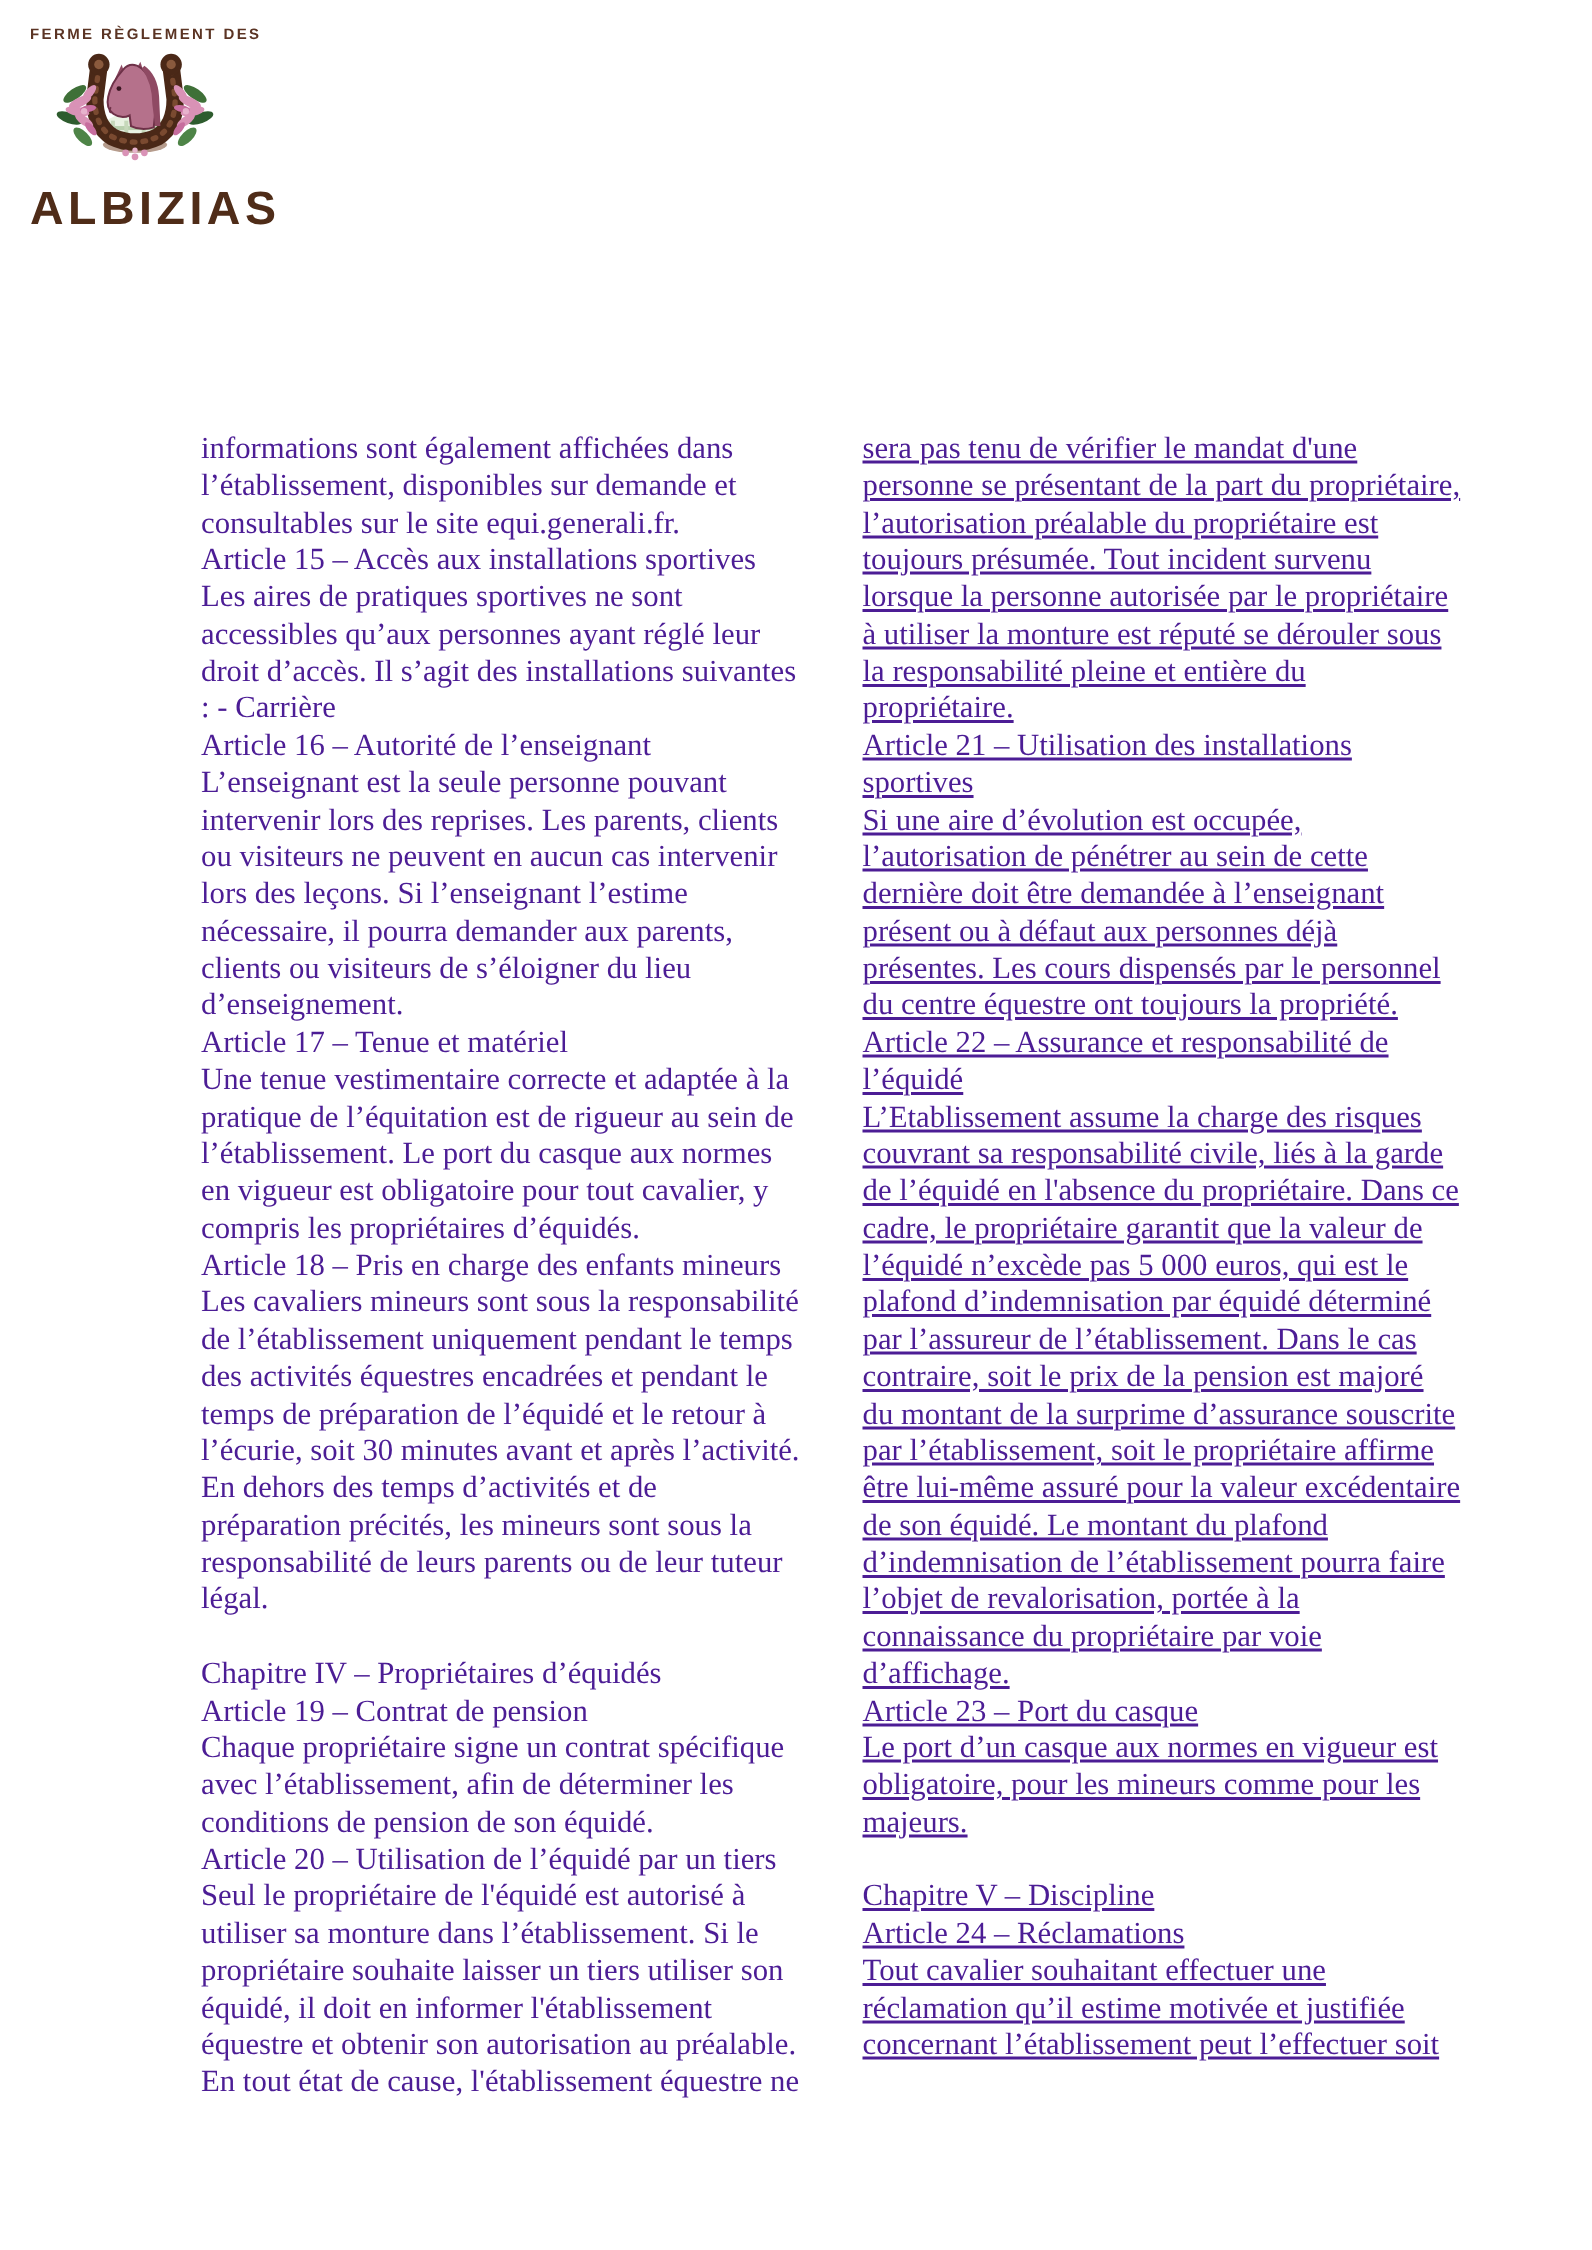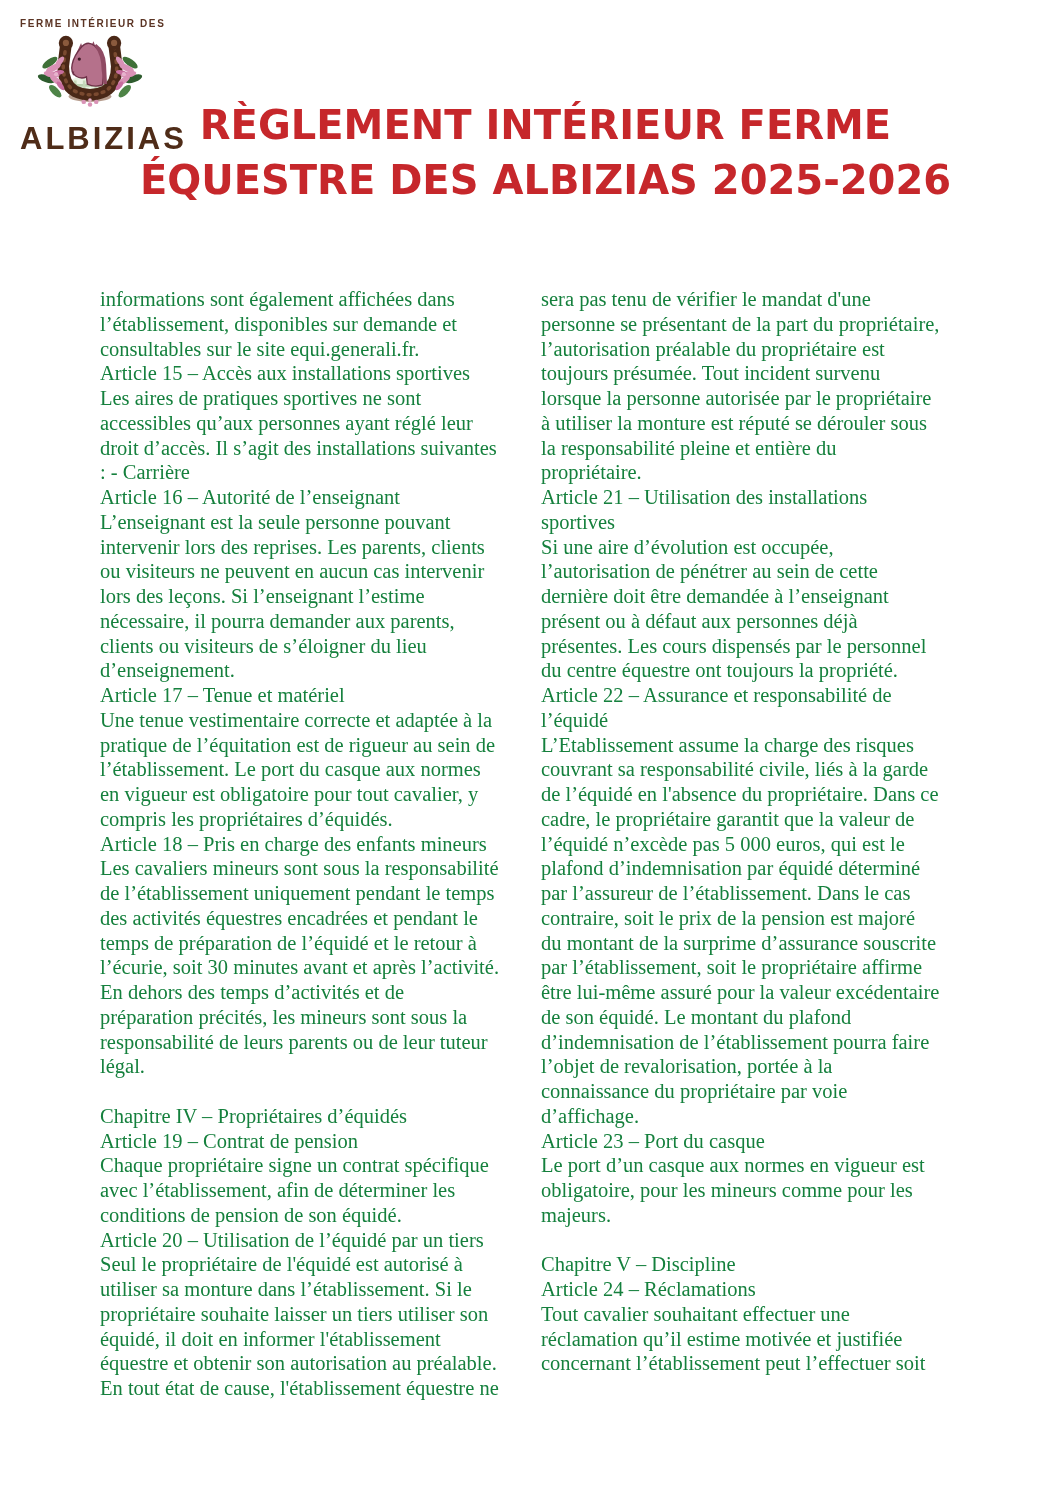--- a/index.html
+++ b/index.html
@@ -53,33 +53,34 @@
     color: #c6272b;
     white-space: pre-line;
   }
 
   
   .col {
     position: absolute;
     top: 287px;
     font-size: 20.5px;
     line-height: 24.75px;
-    color: #15803d;
+    color: #4c1d95;
     white-space: pre-line;
+    margin-left: 34px;
   }
   .col-left  { left: 100px; width: 432px; }
-  .col-right { left: 541px; width: 436px; }
+  .col-right { left: 541px; width: 436px; text-decoration: underline; }
 </style>
 </head>
 <body>
 
 <div class="page">
 
   <div class="logo">
-    <div class="logo-top">FERME INTÉRIEUR DES</div>
+    <div class="logo-top">FERME RÈGLEMENT DES</div>
 
     <svg class="logo-art" viewBox="0 0 130 98" xmlns="http://www.w3.org/2000/svg" aria-hidden="true">
 
       <g>
         <ellipse cx="65" cy="62" rx="26" ry="14" fill="#e9f2e2"></ellipse>
         <rect x="44" y="58" width="42" height="3" fill="#b9cfae"></rect>
         <rect x="47" y="54" width="3" height="12" fill="#c6d8ba"></rect>
         <rect x="57" y="54" width="3" height="12" fill="#c6d8ba"></rect>
         <rect x="70" y="54" width="3" height="12" fill="#c6d8ba"></rect>
         <rect x="80" y="54" width="3" height="12" fill="#c6d8ba"></rect>
@@ -142,22 +143,20 @@
         <circle cx="58" cy="78" r="2.5"></circle>
         <circle cx="65" cy="81" r="2.5"></circle>
         <circle cx="72" cy="78" r="2.5"></circle>
         <circle cx="65" cy="76" r="2" fill="#e7b3cd"></circle>
       </g>
     </svg>
 
     <div class="logo-bottom">ALBIZIAS</div>
   </div>
 
-  <h1 class="title" style="margin:0; font-weight:bold;">RÈGLEMENT INTÉRIEUR FERME
-ÉQUESTRE DES ALBIZIAS 2025-2026</h1>
 
   <div class="col col-left">informations sont également affichées dans
 l’établissement, disponibles sur demande et
 consultables sur le site equi.generali.fr.
 Article 15 – Accès aux installations sportives
 Les aires de pratiques sportives ne sont
 accessibles qu’aux personnes ayant réglé leur
 droit d’accès. Il s’agit des installations suivantes
 : - Carrière
 Article 16 – Autorité de l’enseignant

